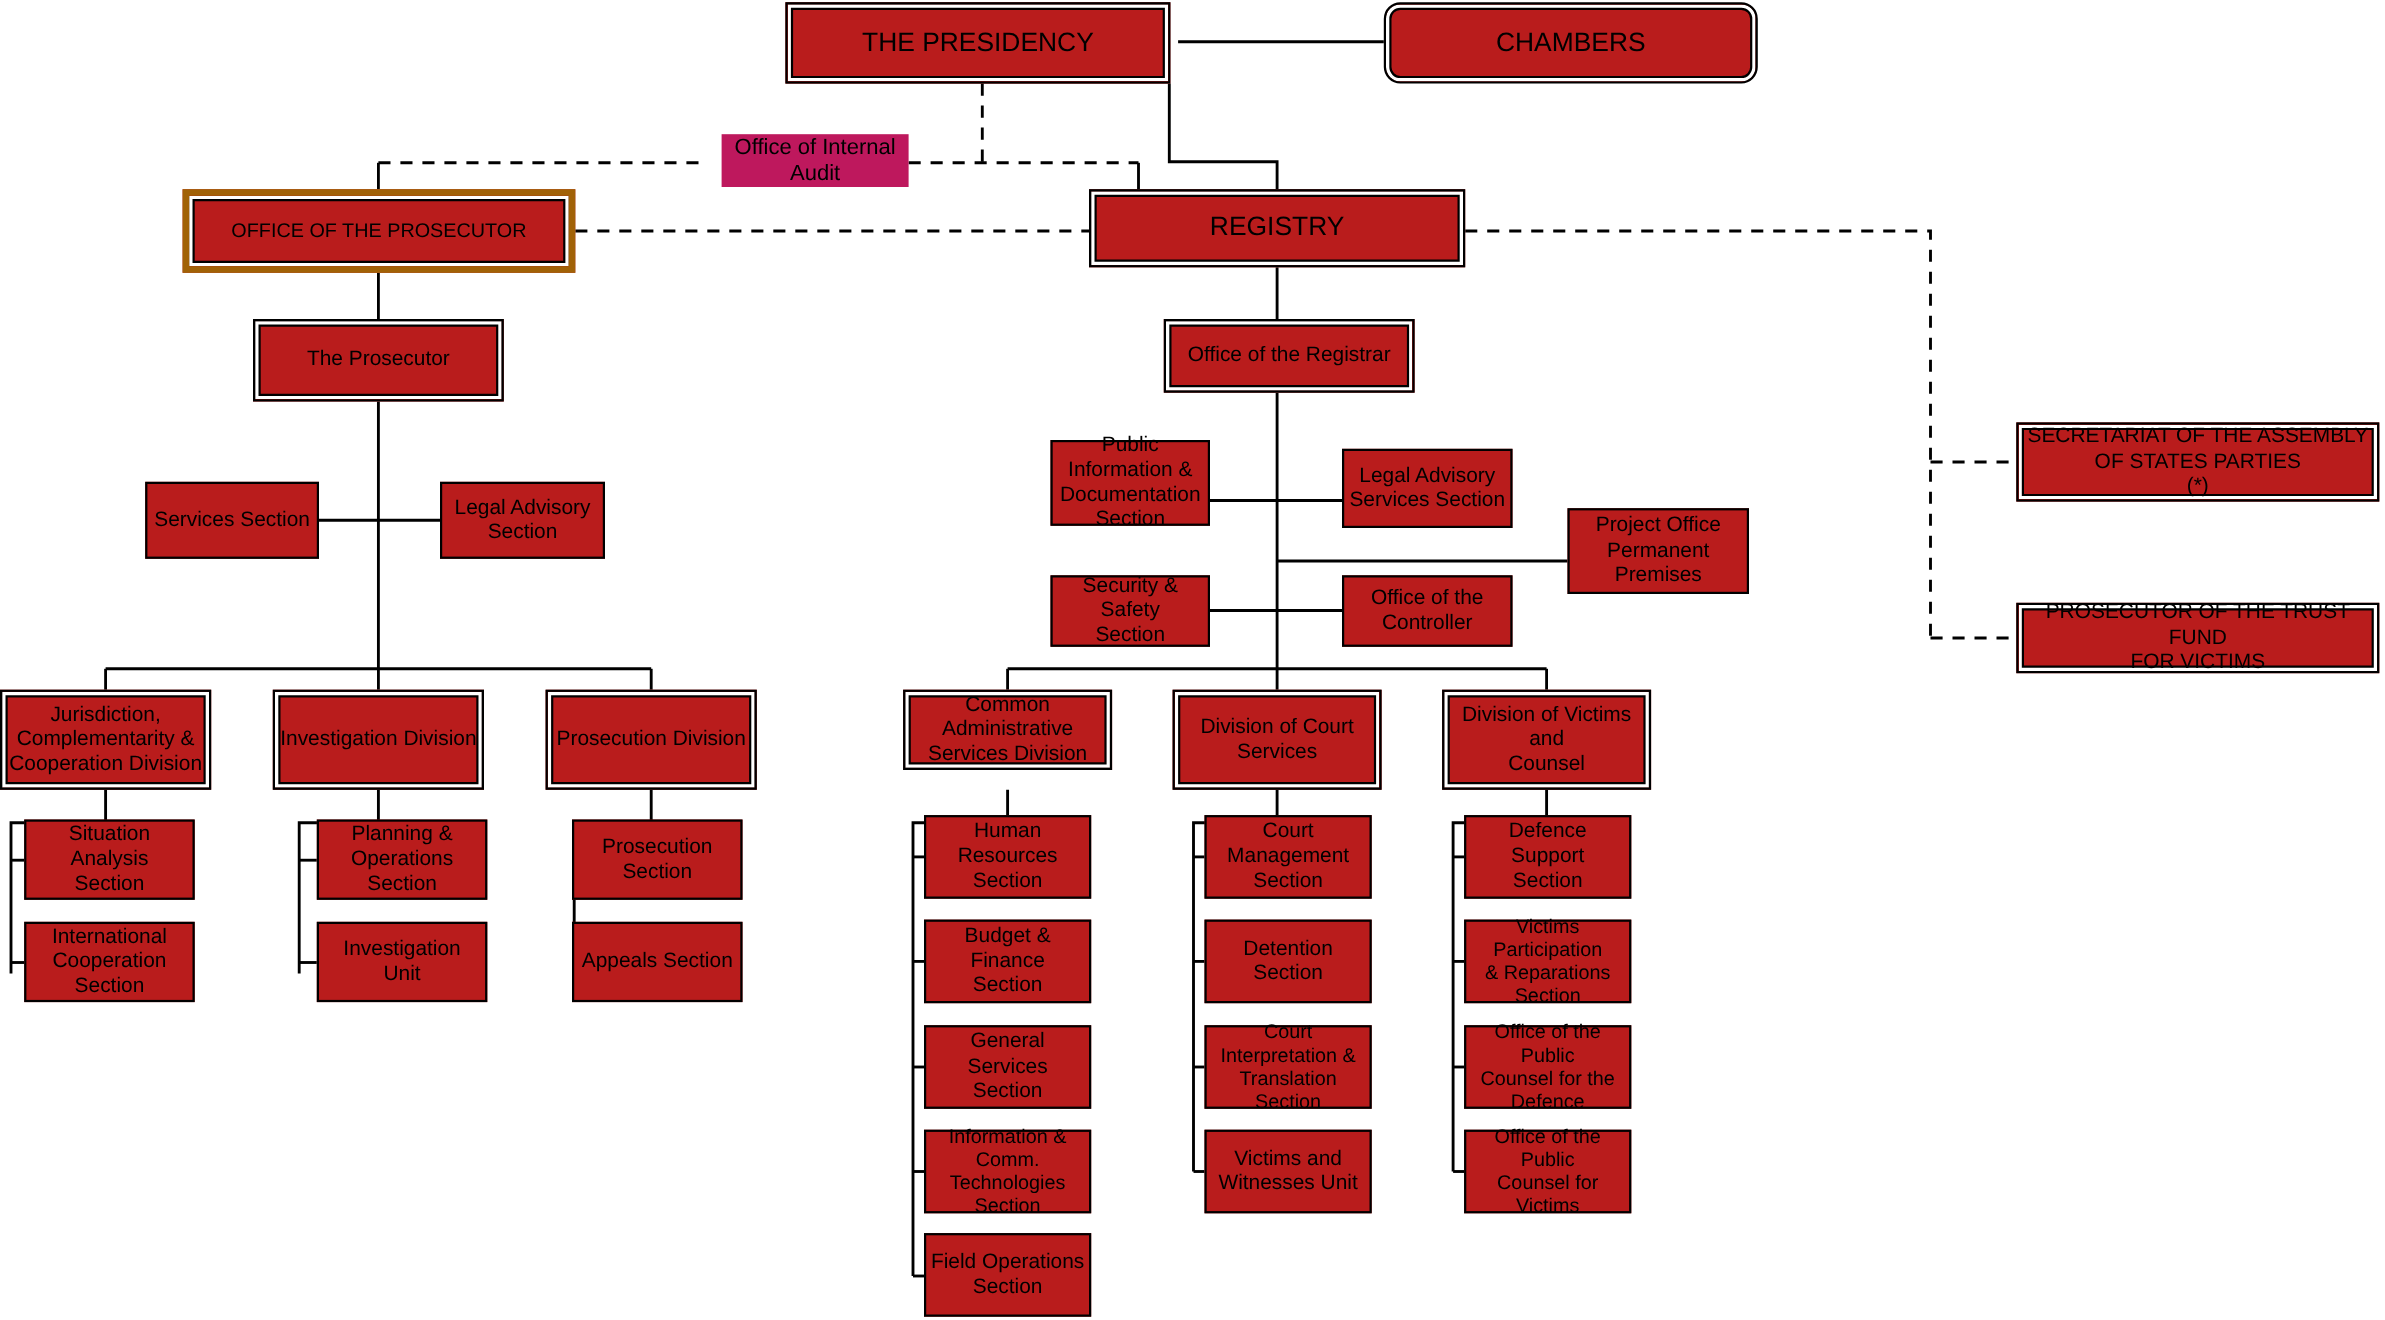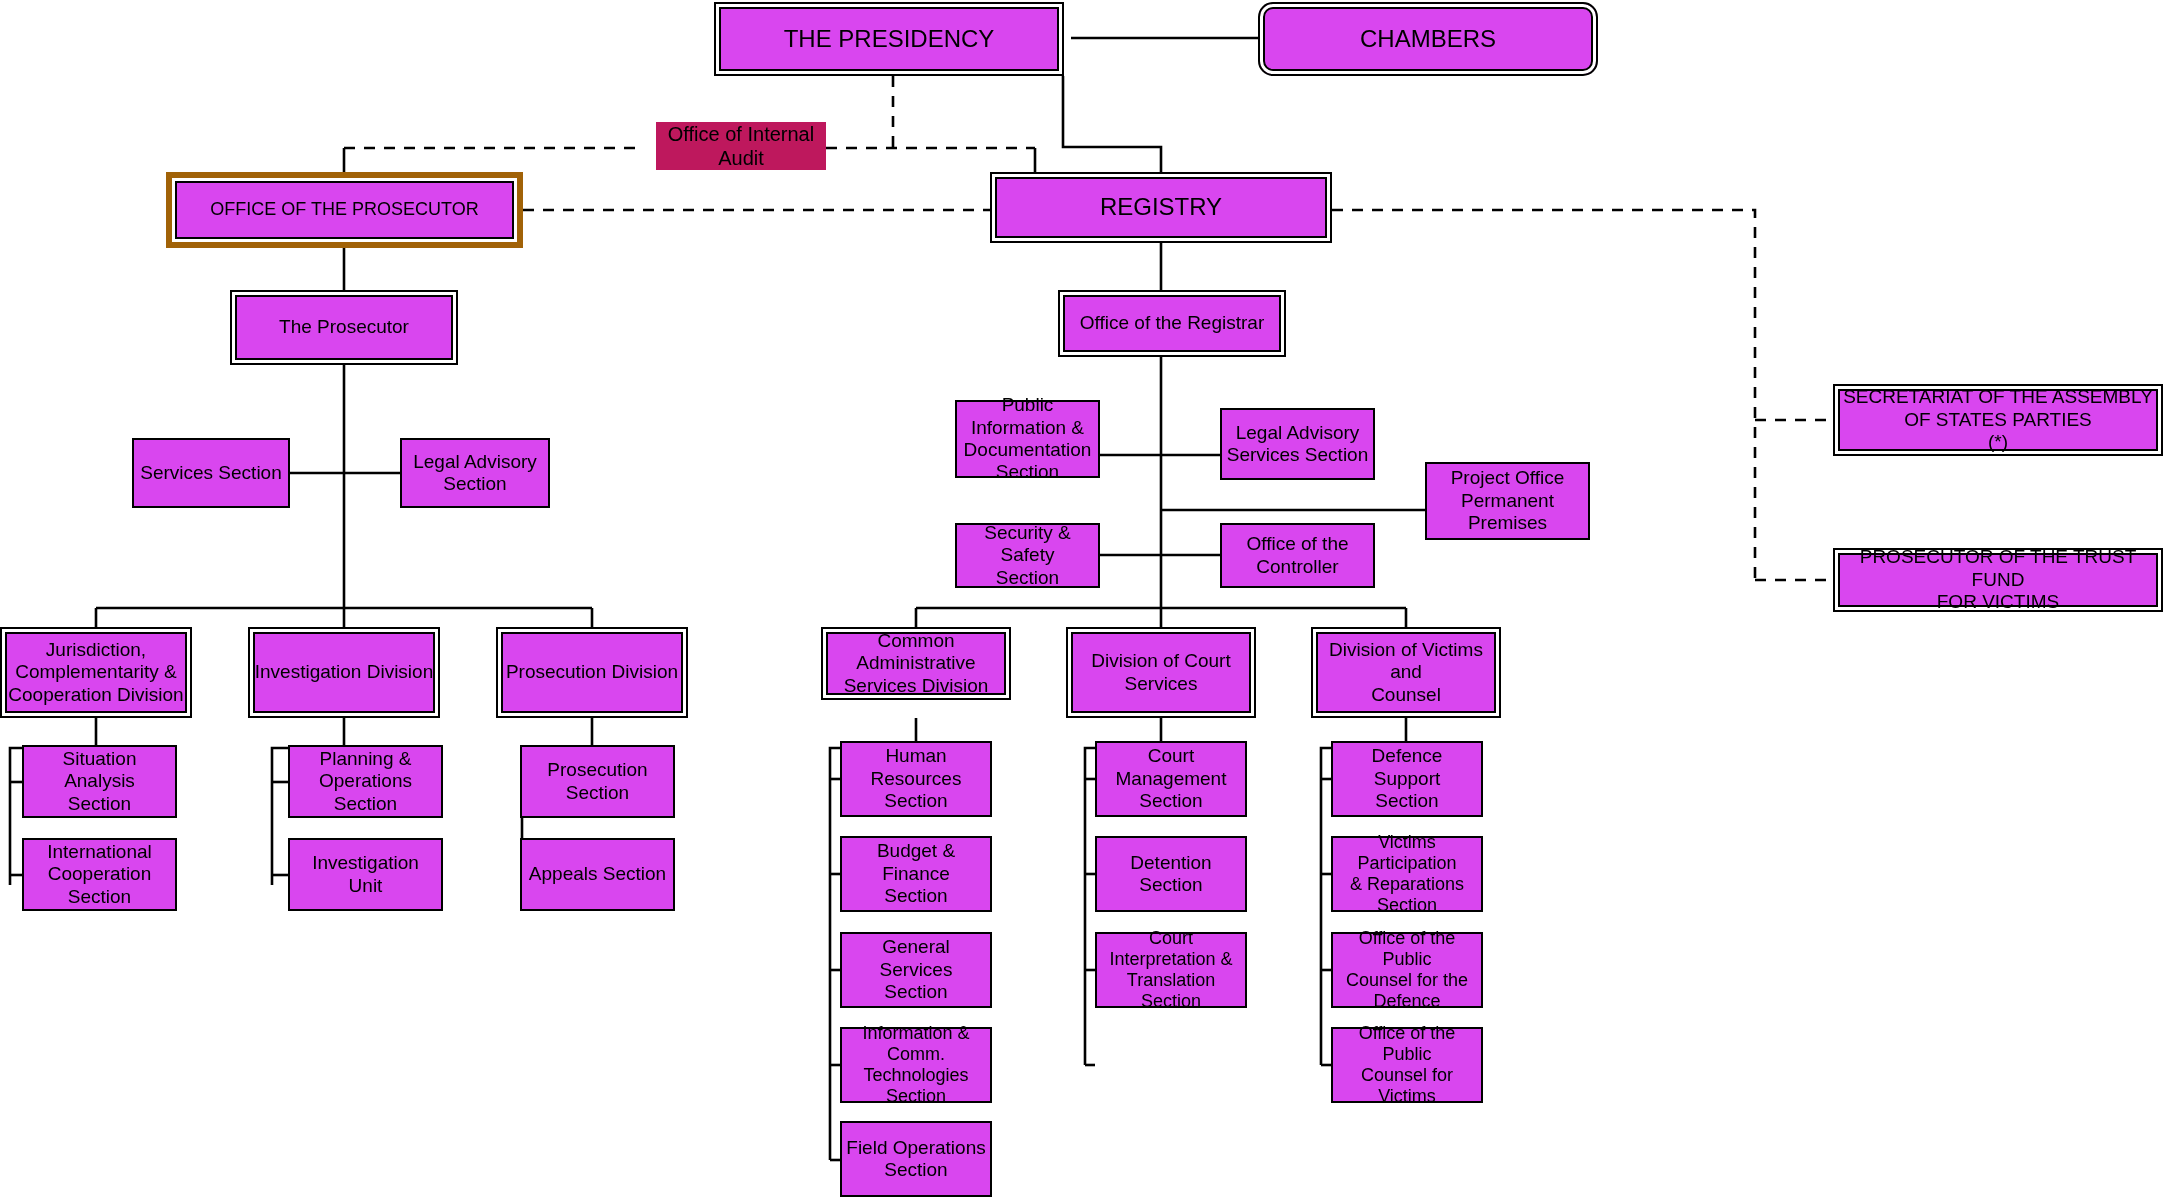--- a/index.html
+++ b/index.html
@@ -23,21 +23,21 @@
     position: absolute;
     left: 0;
     top: 0;
     width: 2168px;
     height: 1200px;
     pointer-events: none;
   }
   .node {
     position: absolute;
     box-sizing: border-box;
-    background: #d946ef;
+    background: #b91c1c;
     display: flex;
     align-items: center;
     justify-content: center;
     text-align: center;
     line-height: 1.18;
     z-index: 2;
   }
   .node .label {
     display: block;
     padding: 0 4px;
@@ -323,20 +323,24 @@
 
   <div class="node lvl-section" style="left:1095px; top:836px; width:152px; height:76px;">
     <span class="label">Detention Section</span>
   </div>
 
   <div class="node lvl-section" style="left:1095px; top:932px; width:152px; height:76px; font-size:18px;">
     <span class="label">Court Interpretation &amp;
 Translation Section</span>
   </div>
 
+  <div class="node lvl-section" style="left:1095px; top:1027px; width:152px; height:76px;">
+    <span class="label">Victims and
+Witnesses Unit</span>
+  </div>
 
   <div class="node lvl-section" style="left:1331px; top:741px; width:152px; height:76px;">
     <span class="label">Defence Support
 Section</span>
   </div>
 
   <div class="node lvl-section" style="left:1331px; top:836px; width:152px; height:76px; font-size:18px;">
     <span class="label">Victims Participation
 &amp; Reparations
 Section</span>

